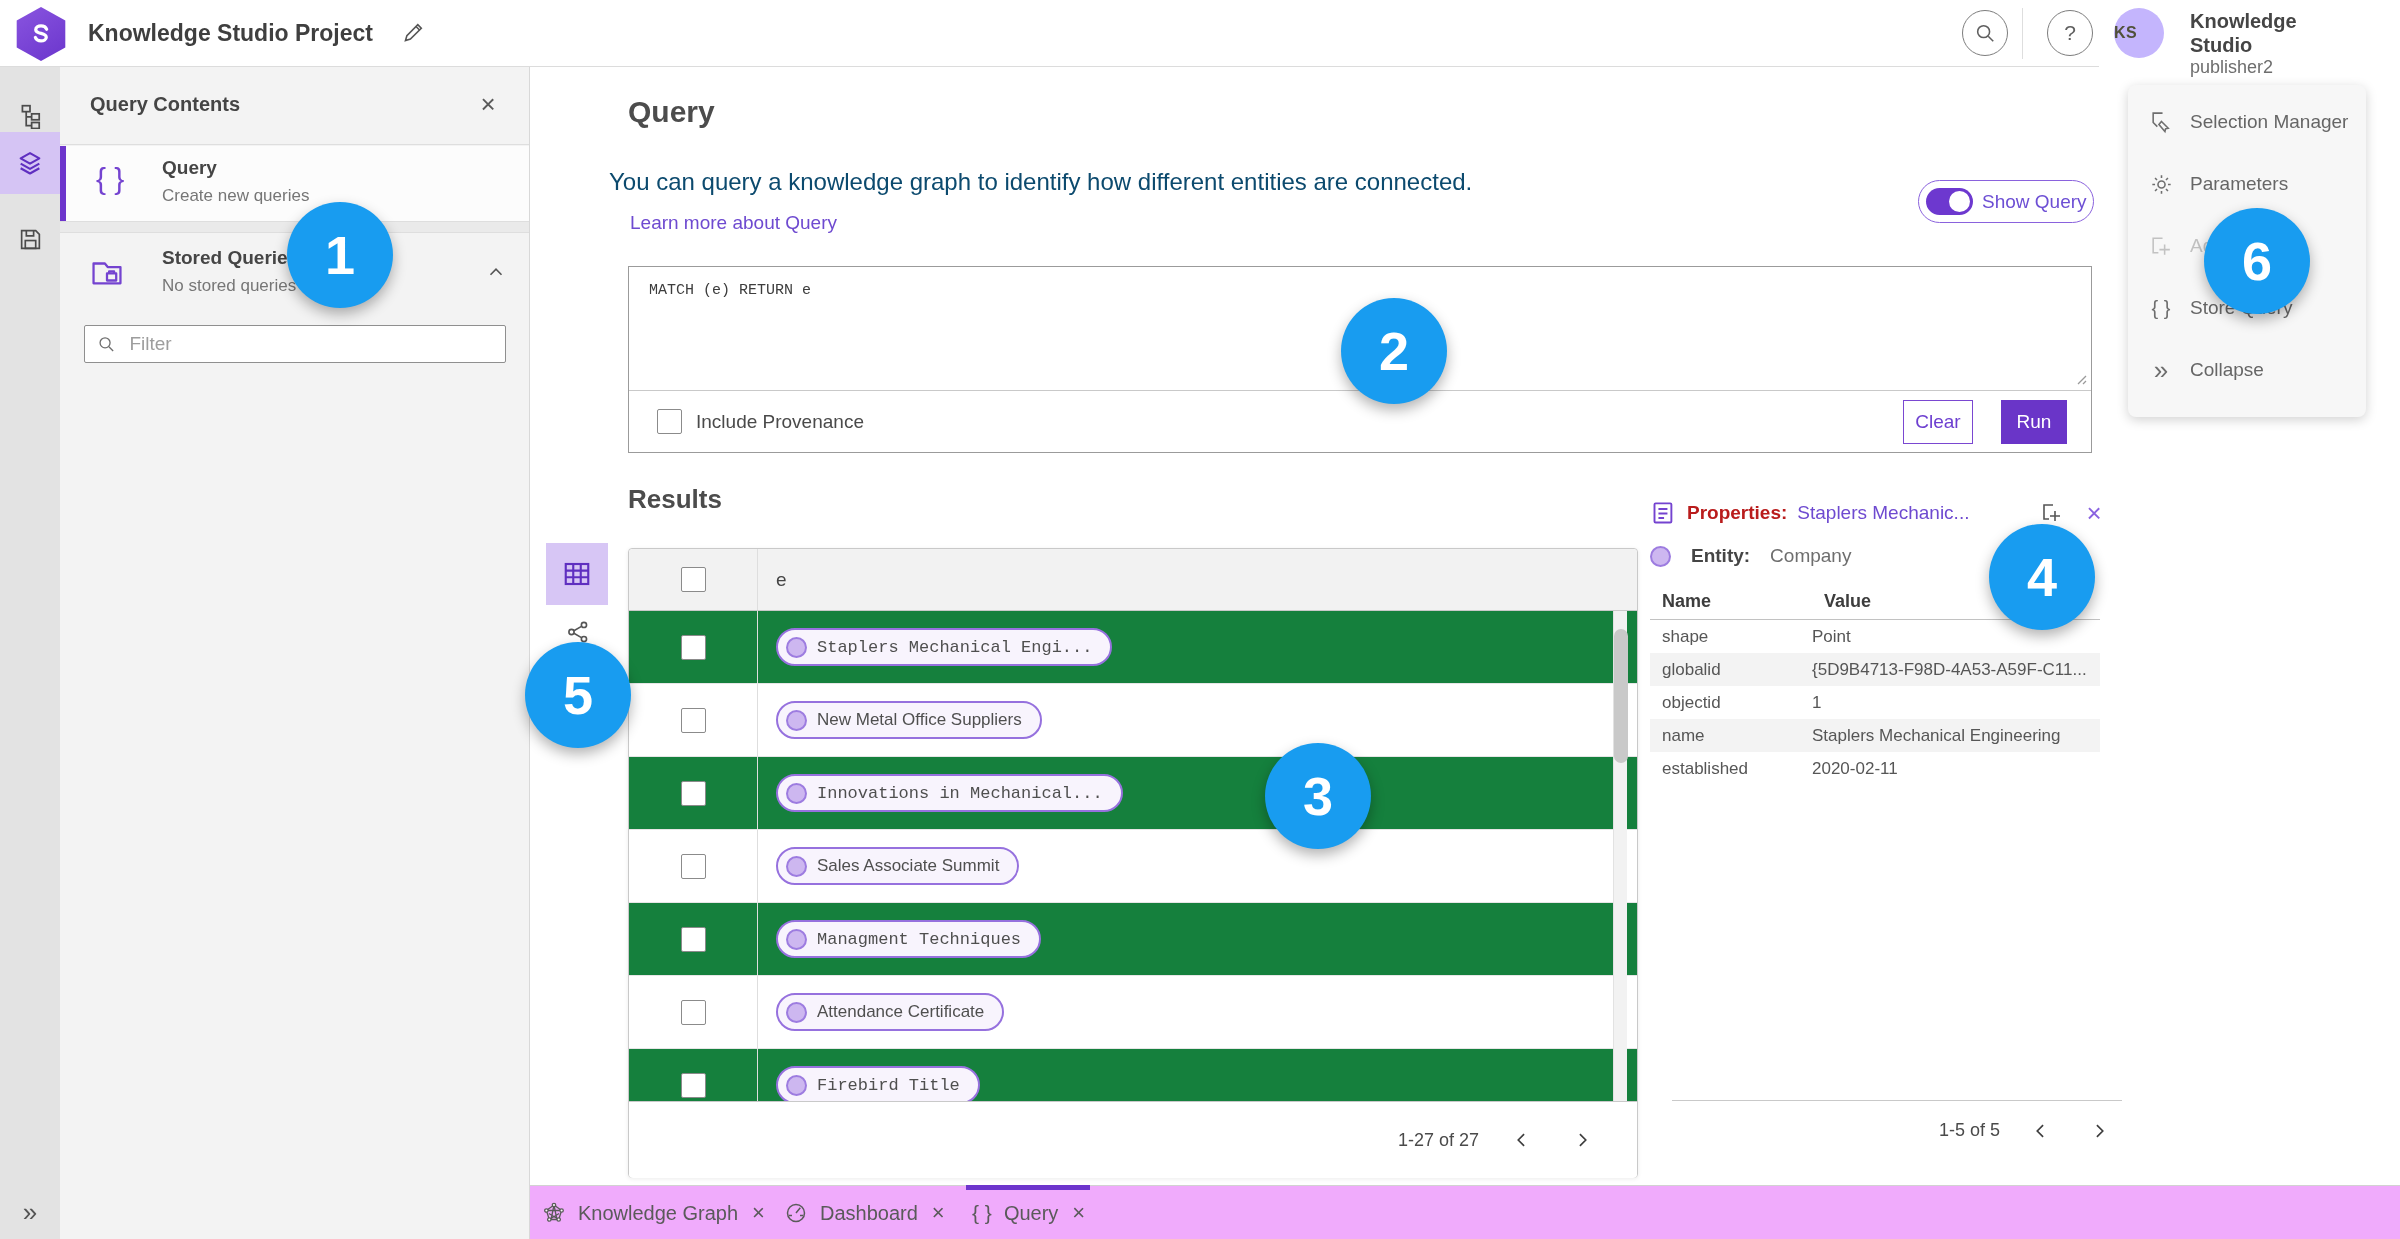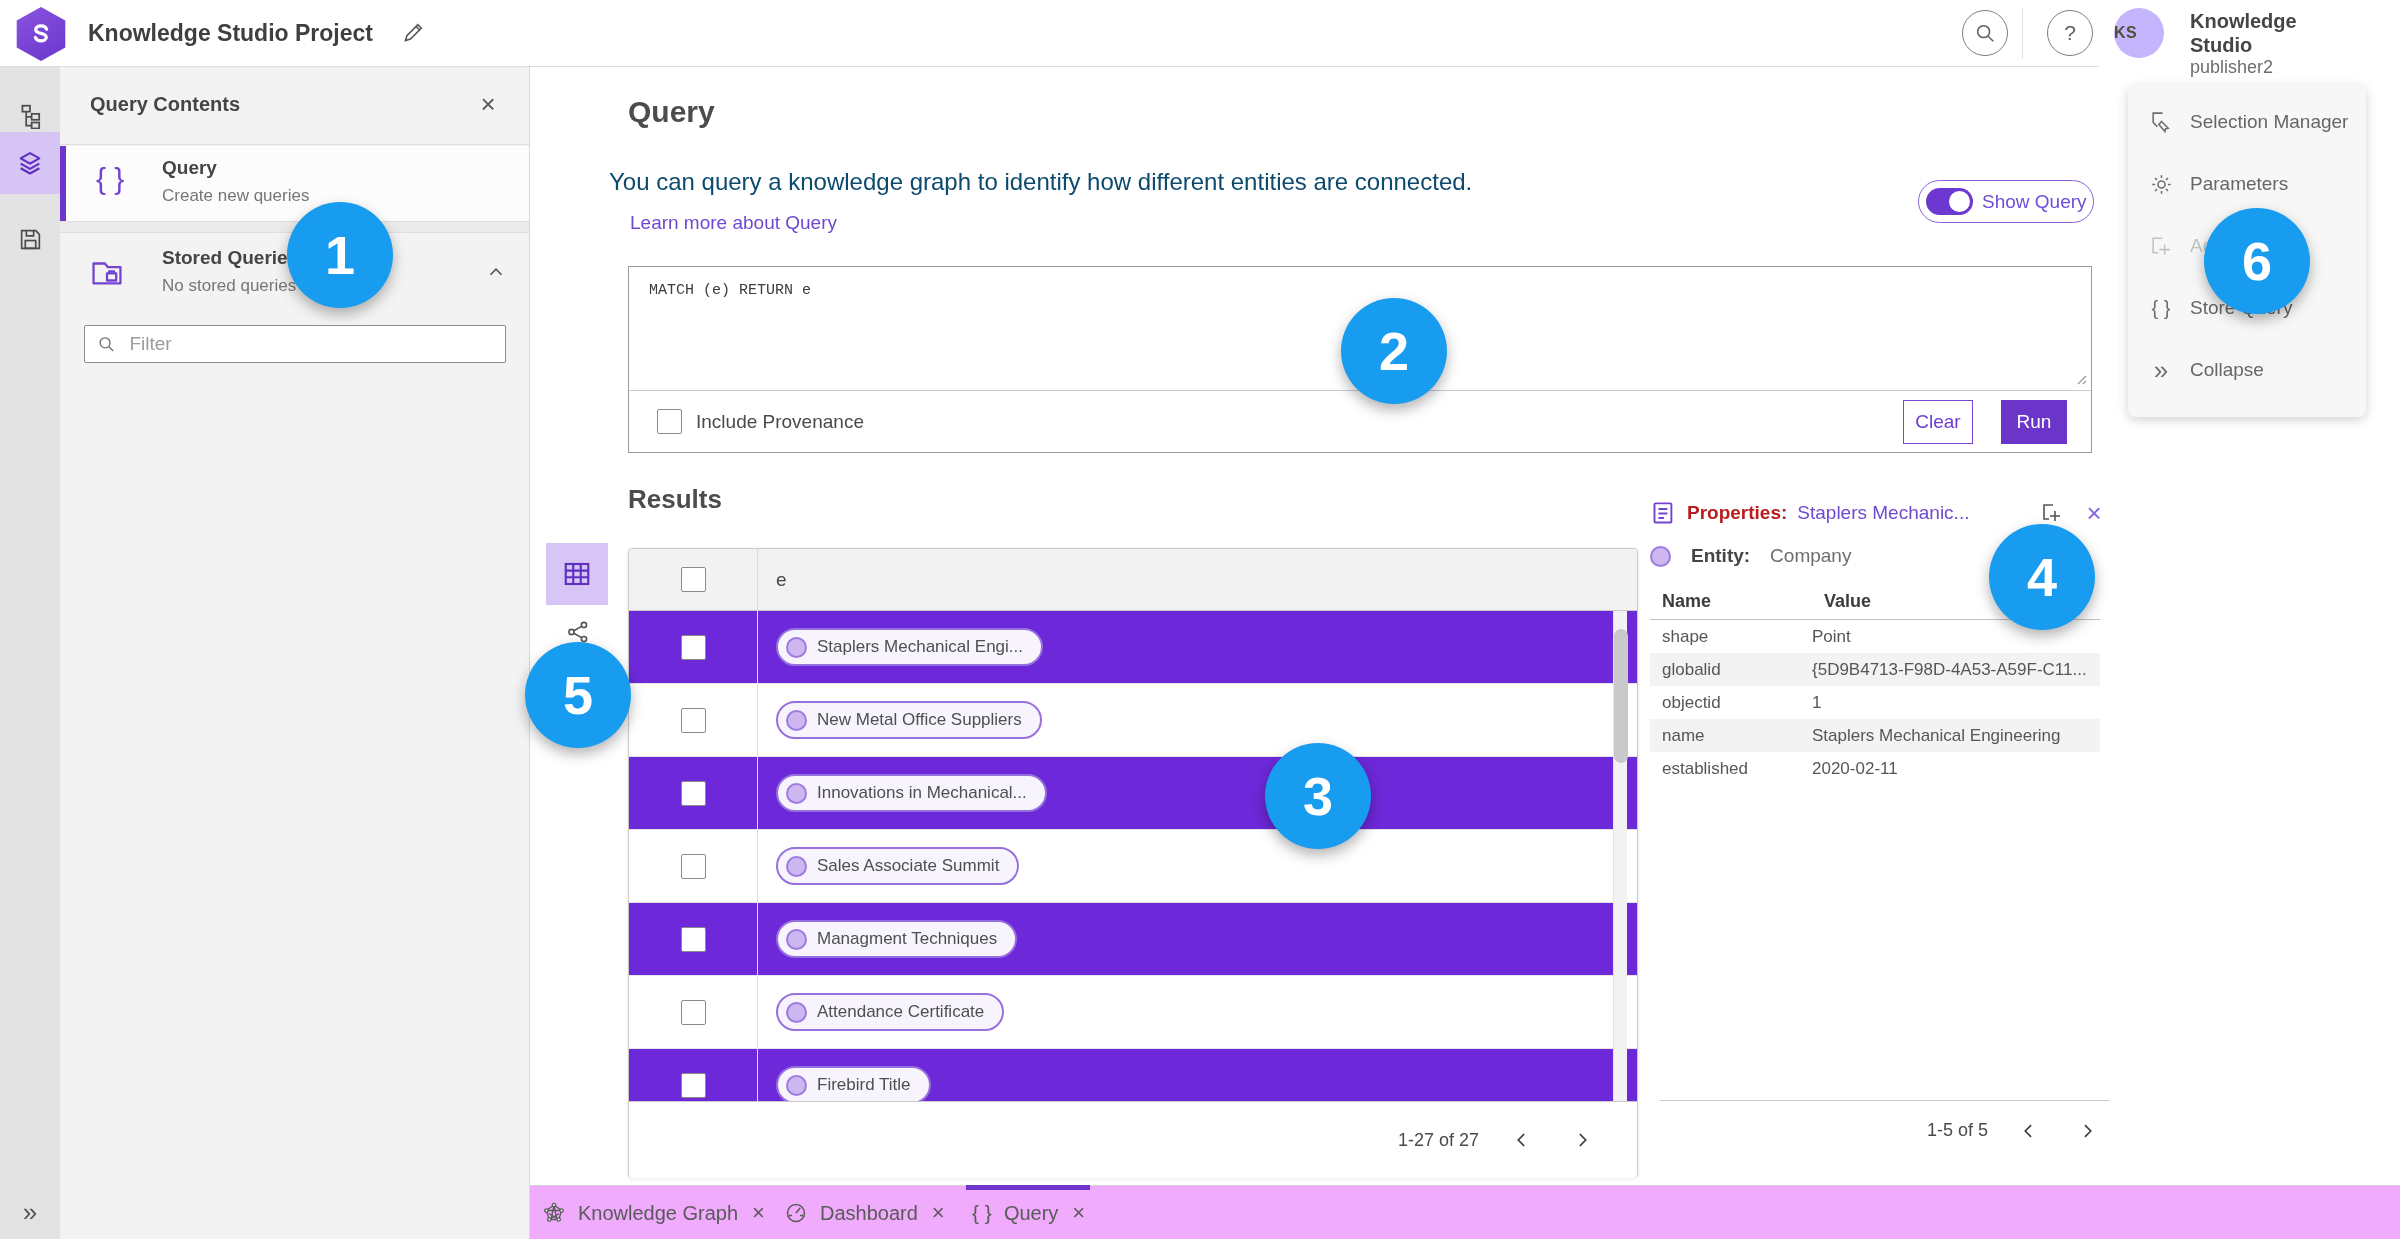--- a/index.html
+++ b/index.html
@@ -71,21 +71,21 @@
   .tbl-btn { left:546px; top:543px; width:62px; height:62px; background:#d7c6f5; display:flex; align-items:center; justify-content:center; }
   .lc-btn { left:558px; top:612px; width:40px; height:40px; display:flex; align-items:center; justify-content:center; color:#555; }
 
   .res-card { left:628px; top:548px; width:1010px; height:630px; border:1px solid #c9c9c9; border-radius:4px; background:#fff; box-shadow:0 1px 4px rgba(0,0,0,0.08); }
   .res-head { position:absolute; left:0; top:0; width:100%; height:62px; background:#f2f2f2; border-bottom:1px solid #c9c9c9; display:flex; border-radius:4px 4px 0 0; }
   .cbcell { width:129px; height:100%; display:flex; align-items:center; justify-content:center; border-right:1px solid #dedede; flex:0 0 auto; }
   .ecell { flex:1; display:flex; align-items:center; padding-left:18px; }
   .res-head .ecell { font-size:19px; color:#454545; }
   .res-rows { position:absolute; left:0; top:62px; width:100%; height:490px; overflow:hidden; }
   .r-row { height:73px; display:flex; border-bottom:1px solid #e6e6e6; background:#fff; }
-  .r-row.odd { background:#6d28d9; }
+  .r-row.odd { background:#15803d;font-family:Liberation Mono, monospace; }
   .pill { display:inline-flex; align-items:center; gap:10px; height:38px; padding:0 18px 0 8px; border:2px solid #9671de; border-radius:20px; background:#f8f4fd; font-size:17px; color:#4f4f4f; white-space:nowrap; }
   .pill .dot { width:21px; height:21px; border-radius:50%; background:#cdb7f0; border:2px solid #9d7ce0; flex:0 0 auto; }
   .vscroll { position:absolute; right:10px; top:62px; width:14px; height:490px; background:#f2f2f2; border-left:1px solid #e2e2e2; }
   .vthumb { position:absolute; left:0; top:18px; width:14px; height:134px; background:#c9c9c9; border-radius:7px; }
   .res-foot { position:absolute; left:0; top:552px; width:100%; height:77px; border-top:1px solid #c9c9c9; display:flex; align-items:center; justify-content:flex-end; padding-right:38px; gap:26px; border-radius:0 0 4px 4px; background:#fff; }
   .pag-text { font-size:18px; color:#4a4a4a; }
   .pag-btn { width:34px; height:34px; display:flex; align-items:center; justify-content:center; color:#3d3d3d; }
 
   
   .props { left:1650px; top:495px; width:460px; height:685px; }
@@ -99,21 +99,21 @@
   .pr-entity .el { font-size:19px; font-weight:700; color:#454545; }
   .pr-entity .ev { font-size:19px; color:#6e6e6e; }
   .pr-cols { position:absolute; left:0; top:96px; width:450px; height:28px; font-size:18px; font-weight:700; color:#3d3d3d; }
   .pr-cols .c1 { position:absolute; left:12px; }
   .pr-cols .c2 { position:absolute; left:174px; }
   .pr-tbl { position:absolute; left:0; top:124px; width:450px; border-top:1px solid #c2c2c2; }
   .prow { height:33px; display:flex; align-items:center; font-size:17px; color:#565656; }
   .prow.alt { background:#f3f3f3; }
   .prow .n { width:162px; padding-left:12px; flex:0 0 auto; }
   .prow .v { flex:1; white-space:nowrap; overflow:hidden; }
-  .pr-foot { position:absolute; left:10px; top:605px; width:450px; height:60px; border-top:1px solid #c9c9c9; display:flex; align-items:center; justify-content:flex-end; gap:24px; padding-right:6px; }
+  .pr-foot { position:absolute; left:22px; top:605px; width:450px; height:60px; border-top:1px solid #c9c9c9; display:flex; align-items:center; justify-content:flex-end; gap:24px; padding-right:6px; }
 
   
   .sidemenu { left:2128px; top:85px; width:238px; height:332px; background:#f7f7f7; border-radius:8px; box-shadow:0 3px 12px rgba(0,0,0,0.18); padding-top:6px; z-index:8; }
   .menu-item { height:62px; display:flex; align-items:center; padding-left:20px; gap:16px; color:#666; font-size:19px; }
   .menu-item .mi-icon { width:26px; height:26px; display:flex; align-items:center; justify-content:center; color:#6e6e6e; }
   .menu-item.disabled, .menu-item.disabled .mi-icon { color:#c2c2c2; }
   .mi-glyph { font-size:20px; }
 
   
   .tabbar-left { left:0; top:1185px; width:60px; height:54px; background:#dcdcdc; }

